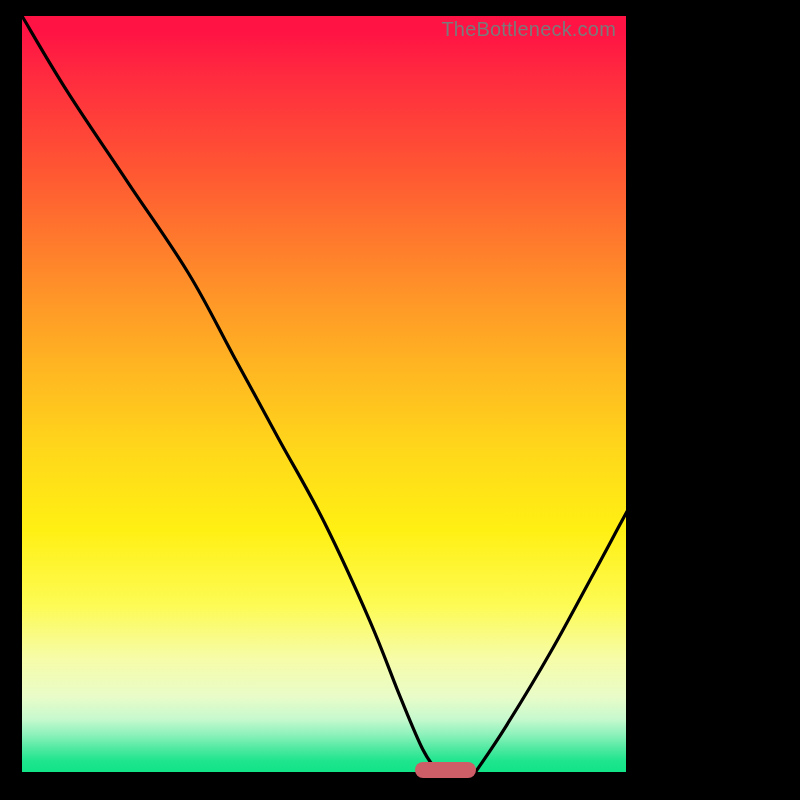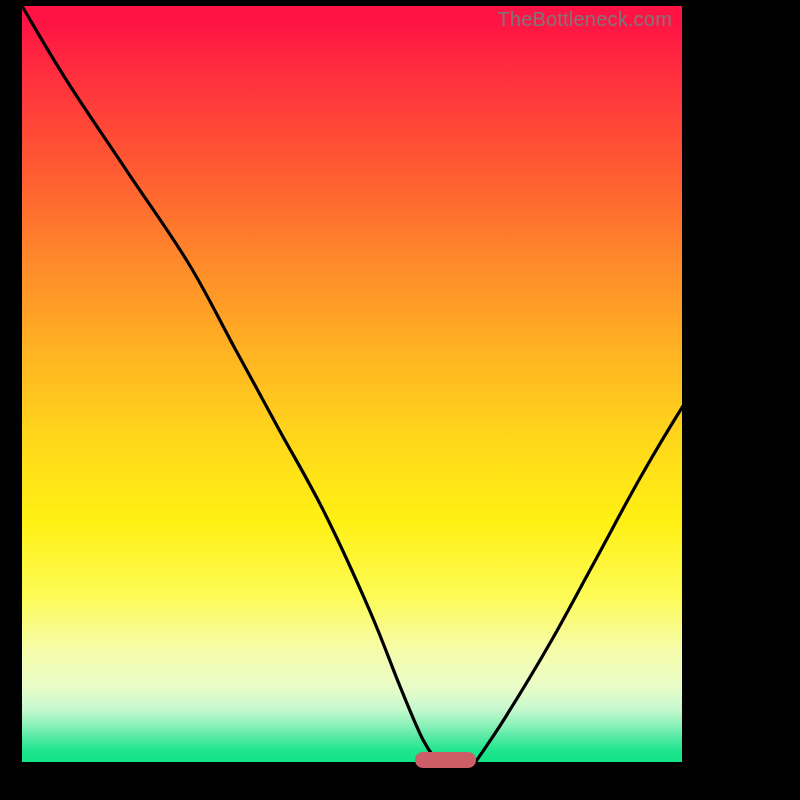--- a/index.html
+++ b/index.html
@@ -13,22 +13,22 @@
   }
   .frame {
     position: relative;
     width: 800px;
     height: 800px;
     background: #000;
   }
   .plot {
     position: absolute;
     left: 22px;
-    top: 6px;
-    width: 660px;
+    top: 16px;
+    width: 604px;
     height: 756px;
     background: linear-gradient(to bottom,
       #ff1344 0%,
       #ff1344 2%,
       #ff2b3f 8%,
       #ff5533 20%,
       #ff8a2a 34%,
       #ffb422 46%,
       #ffd91a 58%,
       #fff013 68%,

